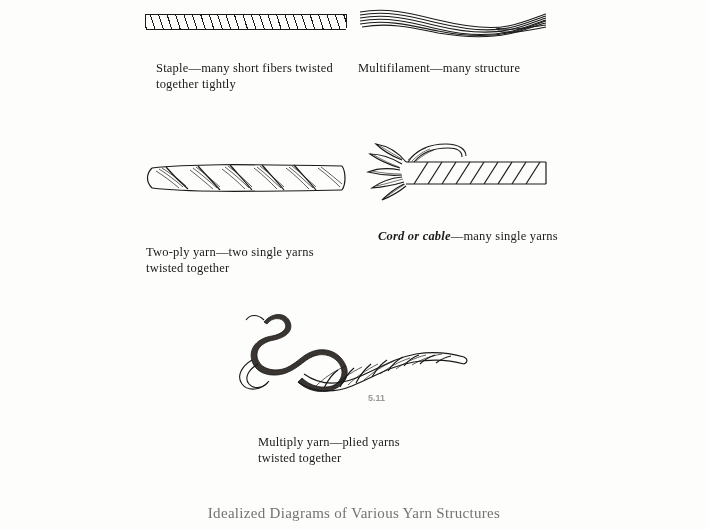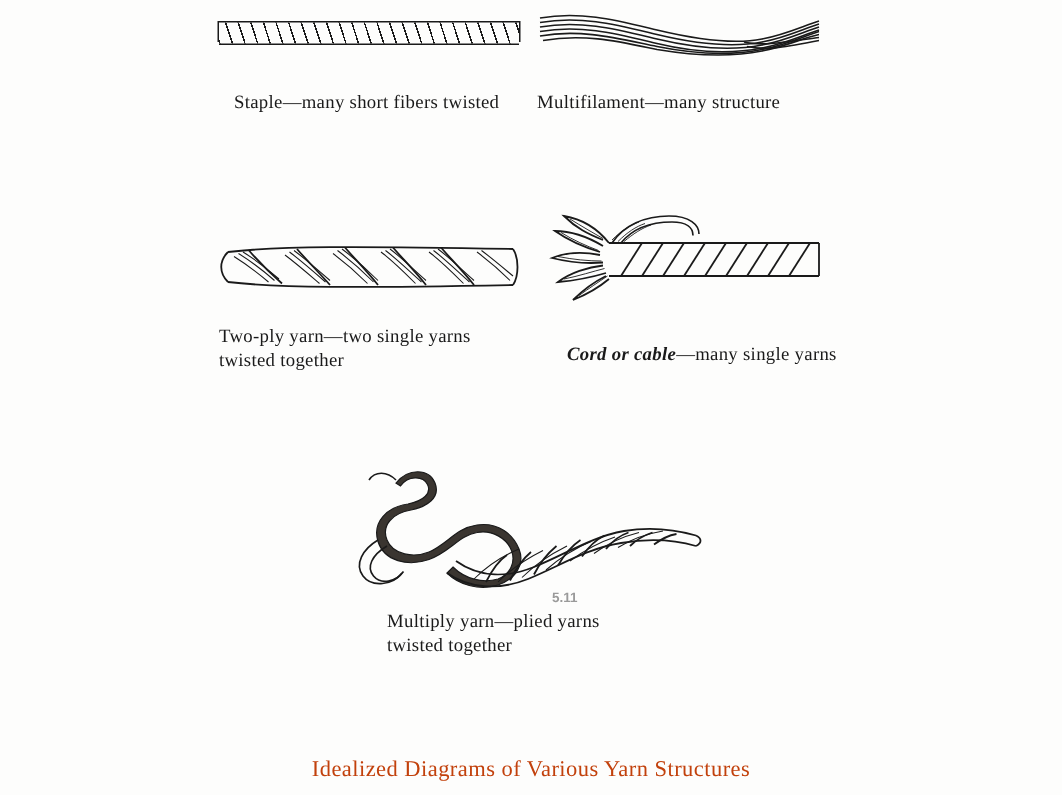--- a/index.html
+++ b/index.html
@@ -77,33 +77,33 @@
   #fig-cord { left: 362px; top: 140px; width: 186px; height: 62px; }
   #fig-cord svg { display: block; }
 
   
   #fig-multiply { left: 228px; top: 308px; width: 240px; height: 105px; }
   #fig-multiply svg { display: block; }
 
   
   #cap-staple    { position: absolute; left: 156px; top: 60px;  width: 190px; font-family: Liberation Serif, serif; }
   #cap-multifil  { position: absolute; left: 358px; top: 60px;  width: 190px; }
-  #cap-twoply    { position: absolute; left: 146px; top: 216px; width: 200px; }
+  #cap-twoply    { position: absolute; left: 146px; top: 244px; width: 200px; }
   #cap-cord      { position: absolute; left: 378px; top: 228px; width: 190px; }
-  #cap-multiply  { position: absolute; left: 258px; top: 406px; width: 190px; }
+  #cap-multiply  { position: absolute; left: 258px; top: 434px; width: 190px; }
 
   #fig-title {
     position: absolute;
     left: 0; top: 505px;
     width: 708px;
     text-align: center;
     font-family: "Liberation Serif", serif;
     font-size: 15px;
     letter-spacing: 0.3px;
-    color: #c2410c;
+    color: #737373;
   }
 
   .ghost-label {
     position: absolute;
     left: 368px; top: 393px;
     font-size: 9px;
     color: #9a9a9a;
     font-family: "Liberation Sans", sans-serif;
     font-weight: bold;
   }
@@ -113,20 +113,21 @@
 
 <div class="page">
 
   <div class="figure" id="fig-staple">
     <div class="body"></div>
     <div class="cap-left"></div>
     <div class="cap-right"></div>
   </div>
   <div class="caption" id="cap-staple">
     <div>Staple—many short fibers twisted</div>
+    <div>together tightly</div>
   </div>
 
   <div class="figure" id="fig-multifil">
     <svg width="190" height="36" viewBox="0 0 190 36">
       <g fill="none" stroke="#1a1a1a" stroke-width="1.1">
         <path d="M2,8 C30,3 55,10 80,16 C105,22 130,26 150,22 C166,19 178,13 188,10"></path>
         <path d="M2,11 C30,6 55,13 80,19 C105,25 130,28 150,24 C166,21 178,15 188,12"></path>
         <path d="M2,14 C30,9 55,16 80,22 C105,28 130,30 150,26 C166,23 178,17 188,14"></path>
         <path d="M2,17 C30,12 55,19 80,25 C105,31 130,32 150,28 C166,25 178,19 188,16"></path>
         <path d="M2,20 C30,15 55,22 80,27 C105,32 130,33 150,29 C166,26 178,20 188,17"></path>

